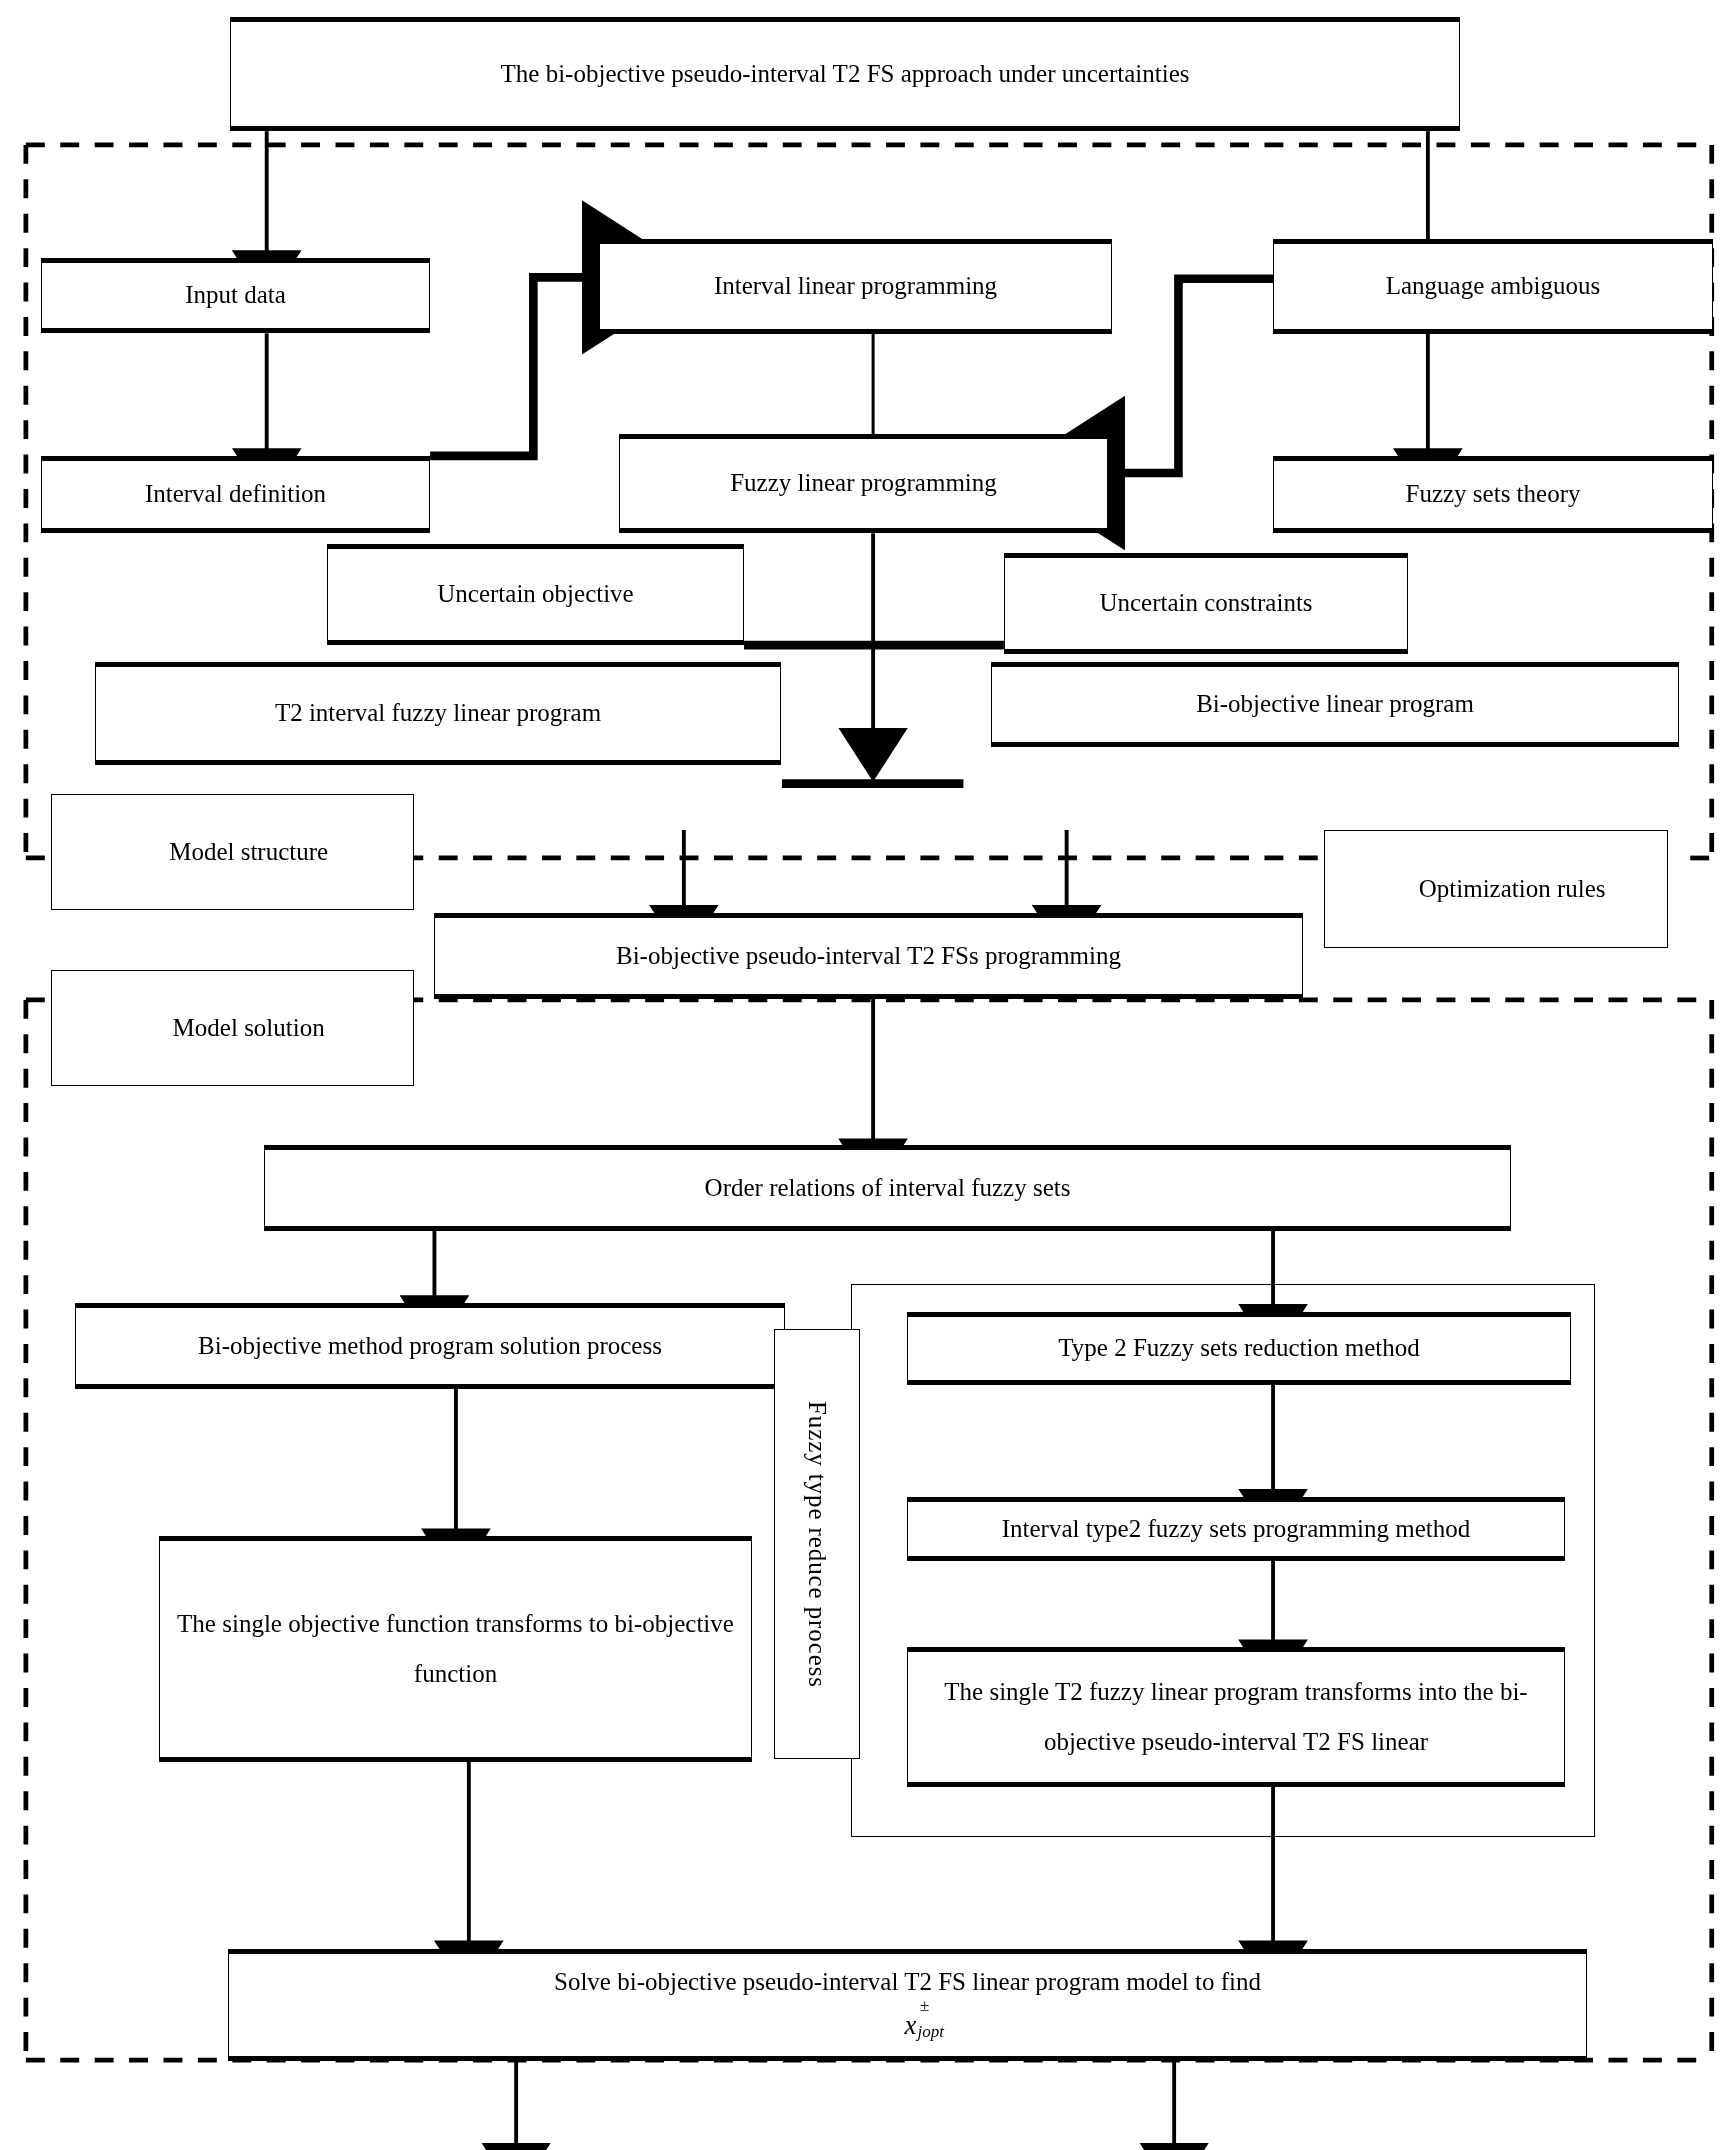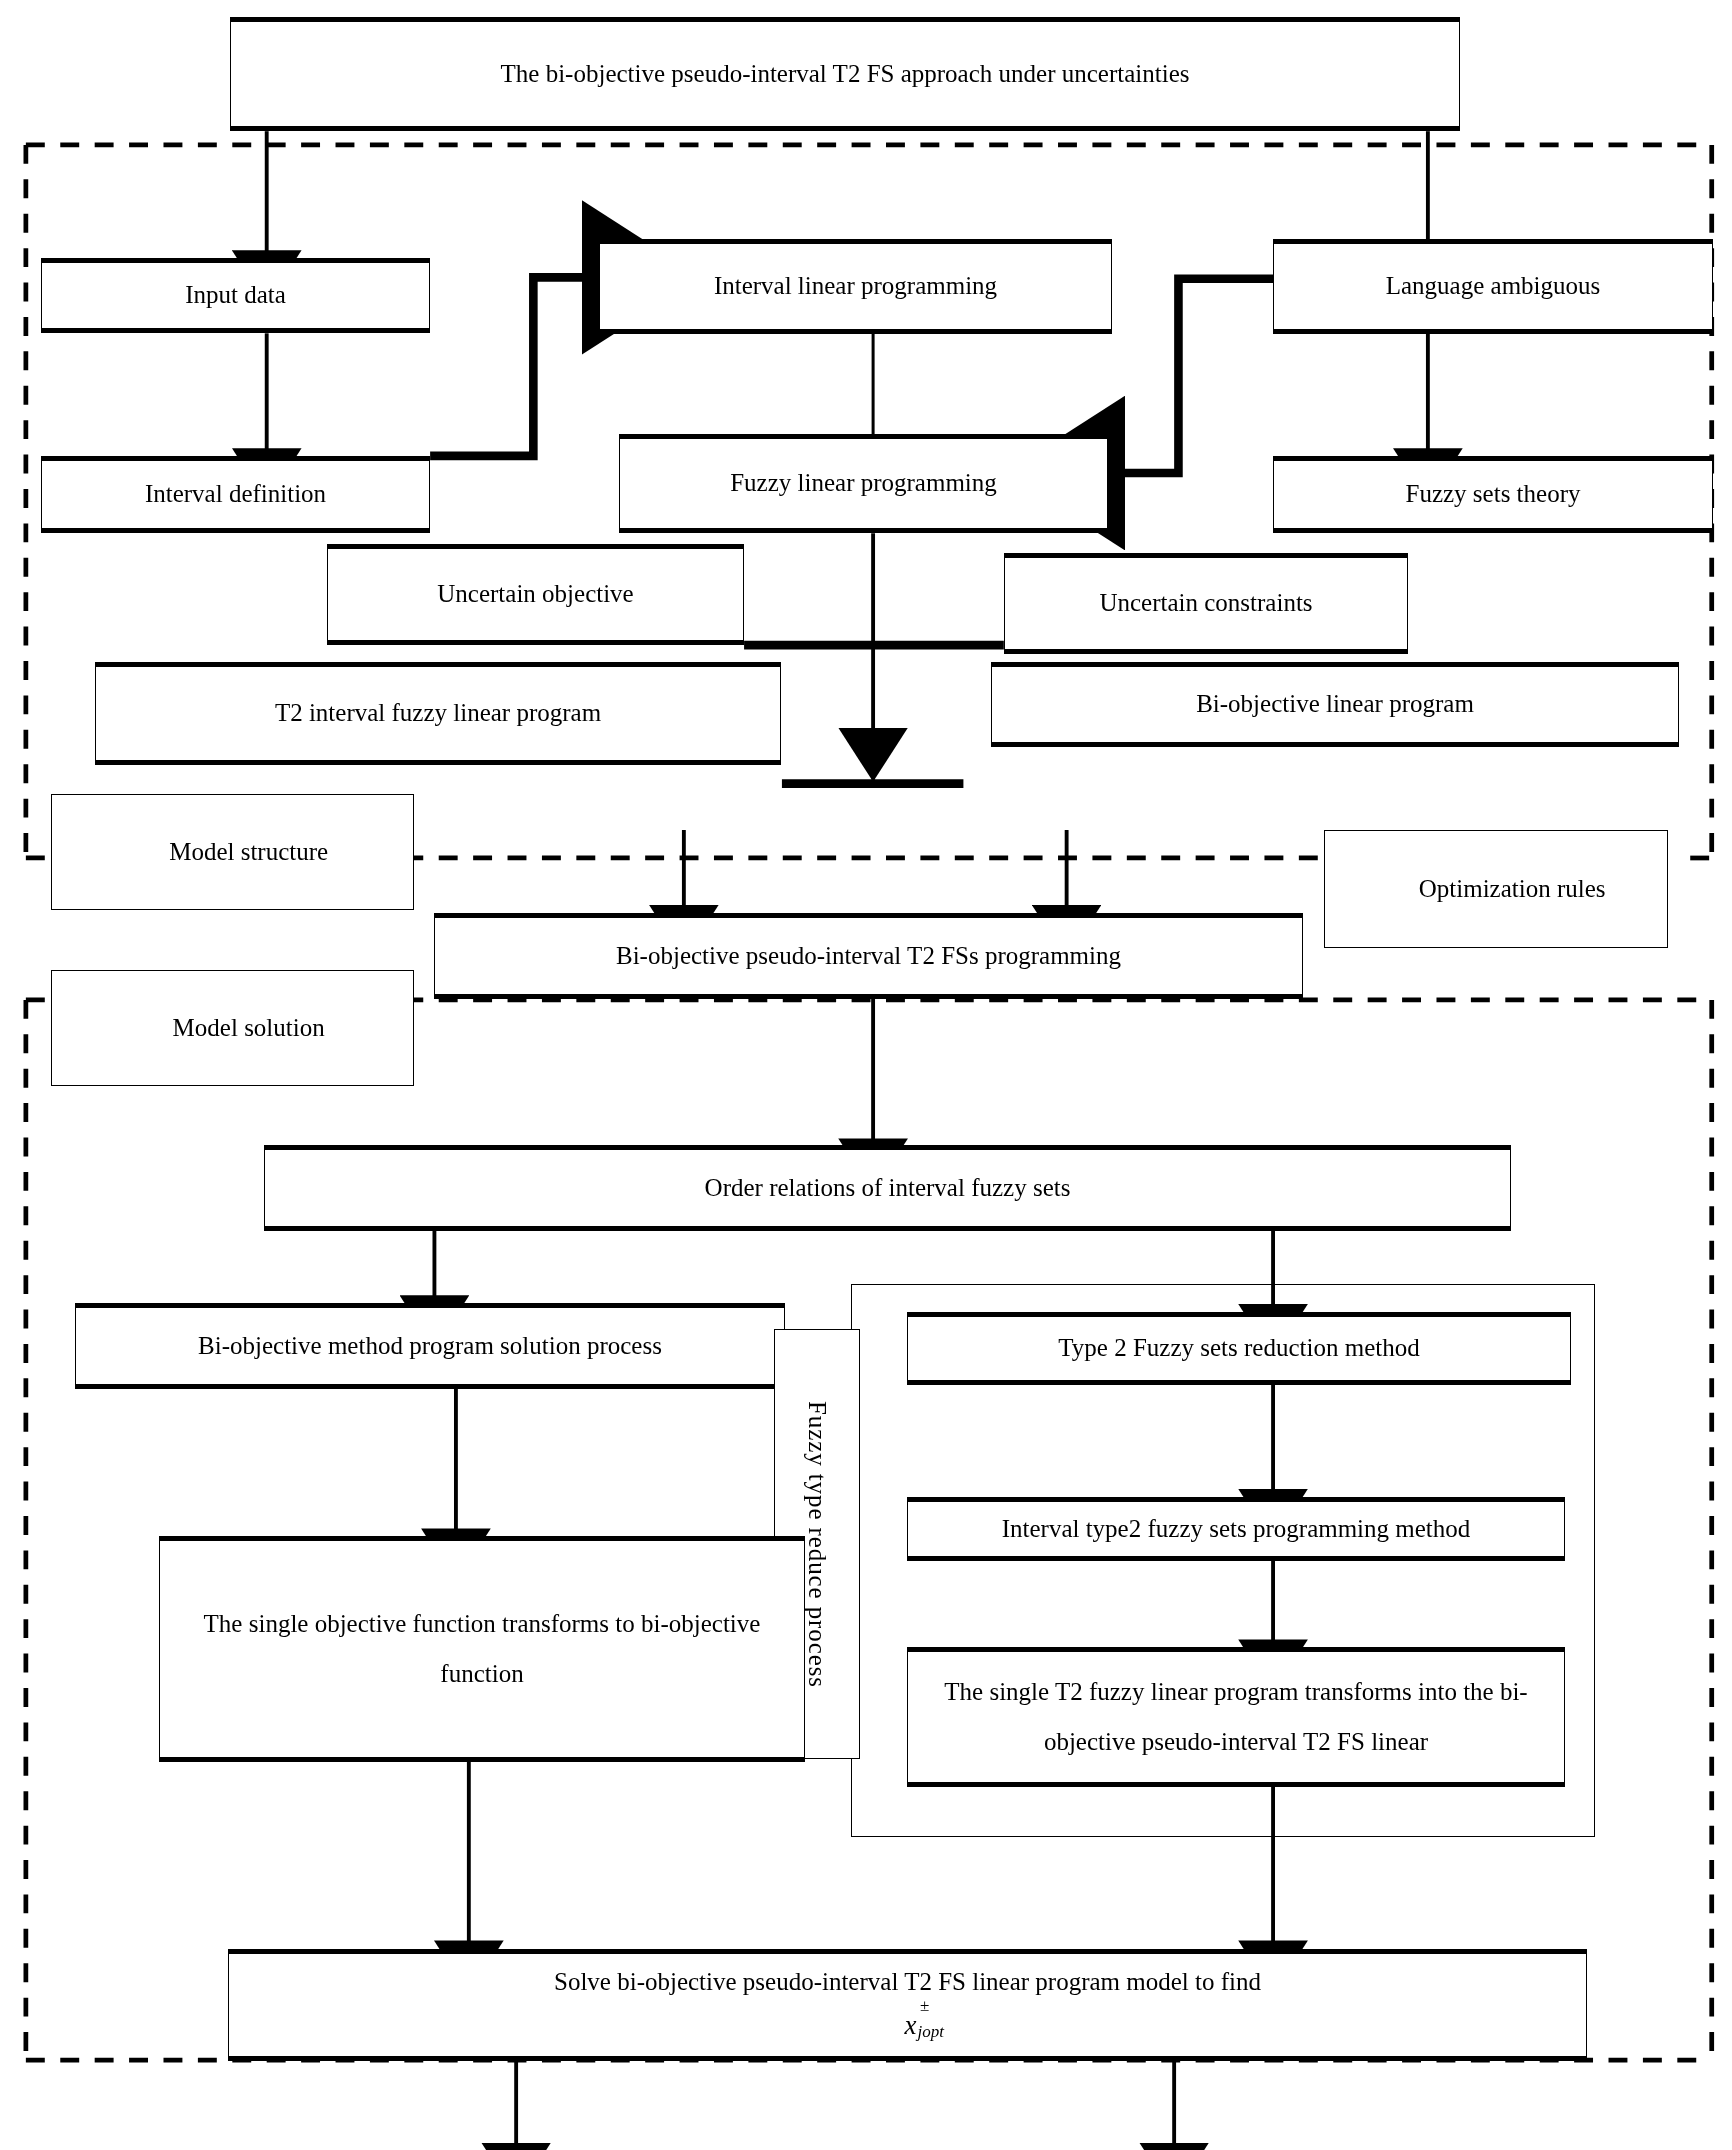--- a/index.html
+++ b/index.html
@@ -131,21 +131,21 @@
   <div class="node" style="left:264px;top:1145px;width:1247px;height:86px;">Order relations of interval fuzzy sets</div>
 
   <div class="node" style="left:75px;top:1303px;width:710px;height:86px;">Bi-objective method program solution process</div>
 
   <div class="node vert" style="left:774px;top:1329px;width:86px;height:430px;">Fuzzy type reduce process</div>
 
   <div class="node" style="left:907px;top:1312px;width:664px;height:73px;">Type 2 Fuzzy sets reduction method</div>
 
   <div class="node" style="left:907px;top:1497px;width:658px;height:64px;">Interval type2 fuzzy sets programming method</div>
 
-  <div class="node multi" style="left:159px;top:1536px;width:646px;height:226px;">The single objective function transforms to bi-objective function</div>
+  <div class="node multi" style="left:159px;top:1536px;width:593px;height:226px;">The single objective function transforms to bi-objective function</div>
 
   <div class="node multi" style="left:907px;top:1647px;width:658px;height:140px;">The single T2 fuzzy linear program transforms into the bi-objective pseudo-interval T2 FS linear</div>
 
   <div class="node" style="left:228px;top:1949px;width:1359px;height:112px;flex-direction:column;">
     <span>Solve bi-objective pseudo-interval T2 FS linear program model to find</span>
     <span class="subsc">
       <span>x</span>
       <span class="sup">±</span>
       <span class="sub">jopt</span>
     </span>

